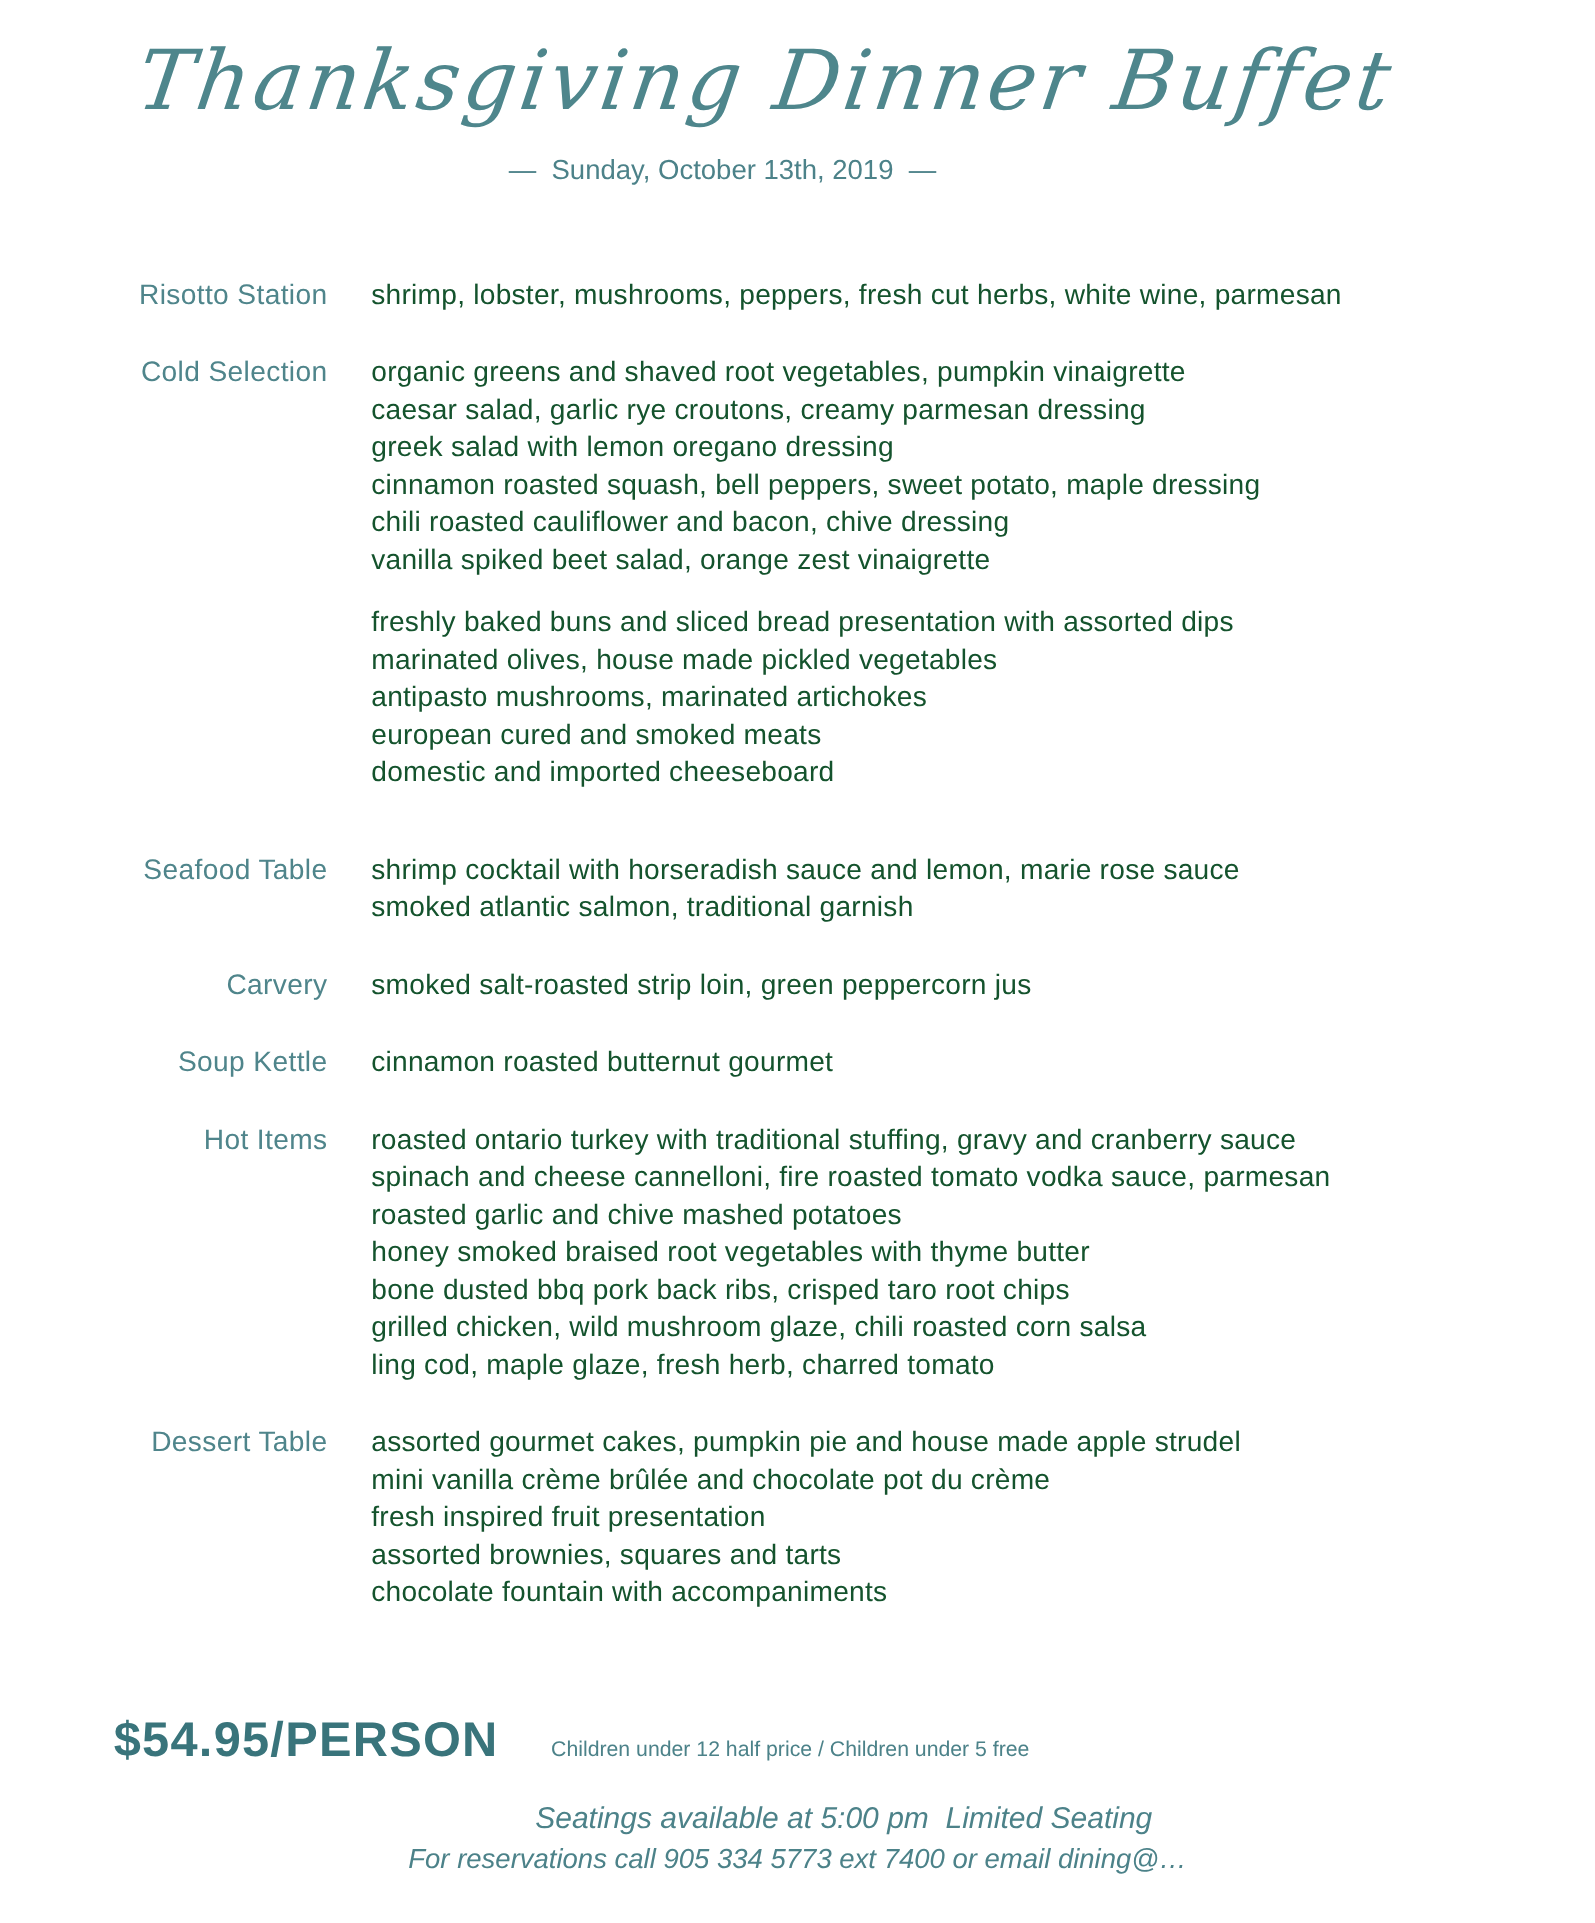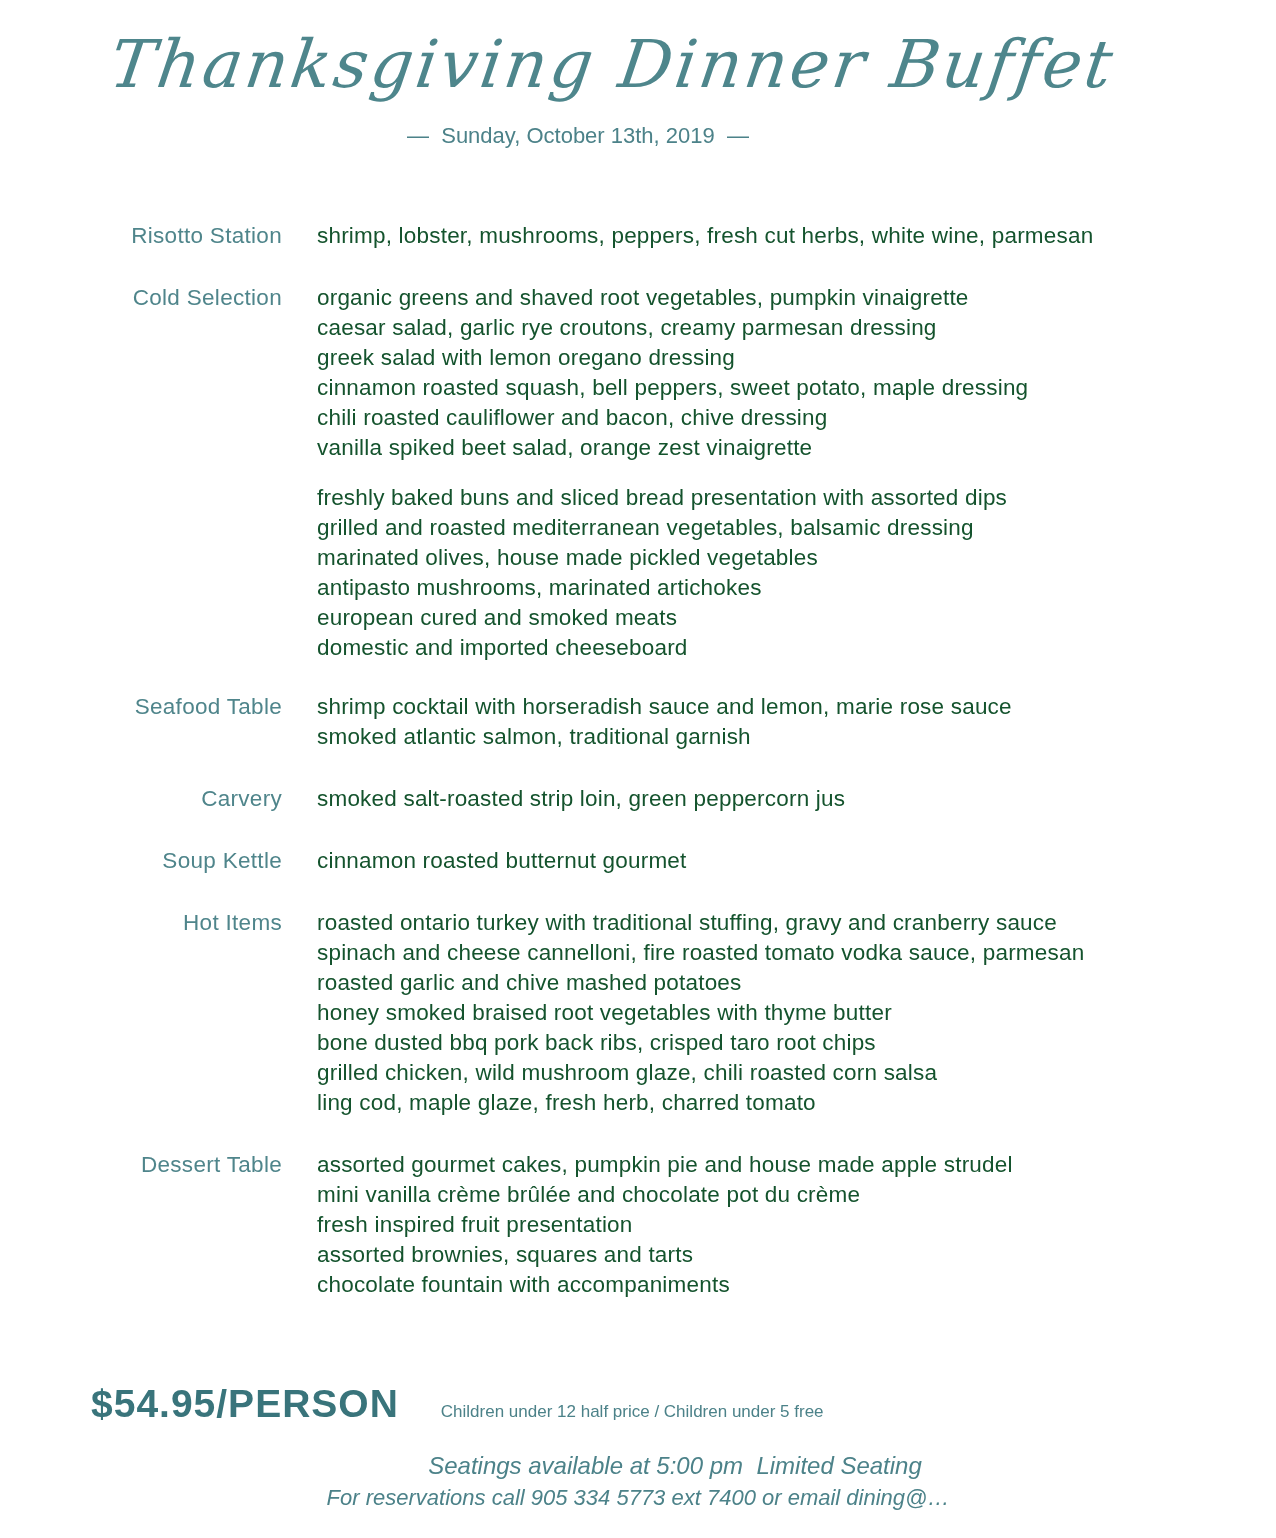--- a/index.html
+++ b/index.html
@@ -40,29 +40,28 @@
   }
   
   .menu {
     margin-top: 72px;
   }
   .section {
     display: flex;
     align-items: flex-start;
     margin-bottom: 32px;
   }
-  .section:nth-of-type(2) { margin-bottom: 29px; } 
+  .section:nth-of-type(2) { margin-bottom: 48px; } 
   .section-label {
     flex: 0 0 262px;
     text-align: right;
     font-size: 22.5px;
     line-height: 30px;
     color: #4f858b;
     letter-spacing: 0.3px;
-    padding-left: 20px;
   }
   .section-items {
     margin-left: 35px;
   }
   .group + .group { margin-top: 20px; }
   .line {
     margin: 0;
     font-size: 22.5px;
     line-height: 30px;
     letter-spacing: 0.2px;
@@ -133,21 +132,20 @@
           <div class="group">
             <p class="line">organic greens and shaved root vegetables, pumpkin vinaigrette</p>
             <p class="line">caesar salad, garlic rye croutons, creamy parmesan dressing</p>
             <p class="line">greek salad with lemon oregano dressing</p>
             <p class="line">cinnamon roasted squash, bell peppers, sweet potato, maple dressing</p>
             <p class="line">chili roasted cauliflower and bacon, chive dressing</p>
             <p class="line">vanilla spiked beet salad, orange zest vinaigrette</p>
           </div>
           <div class="group">
             <p class="line">freshly baked buns and sliced bread presentation with assorted dips</p>
-            <p class="line">grilled and roasted mediterranean vegetables, balsamic dressing</p>
             <p class="line">marinated olives, house made pickled vegetables</p>
             <p class="line">antipasto mushrooms, marinated artichokes</p>
             <p class="line">european cured and smoked meats</p>
             <p class="line">domestic and imported cheeseboard</p>
           </div>
         </div>
       </div>
       <div class="section">
         <div class="section-label">Seafood Table</div>
         <div class="section-items">

